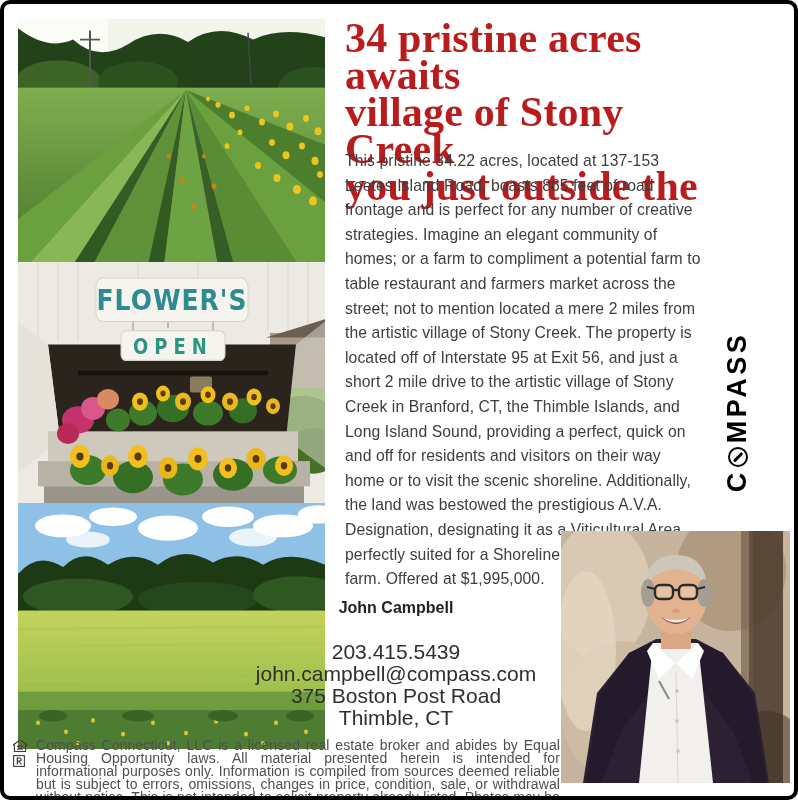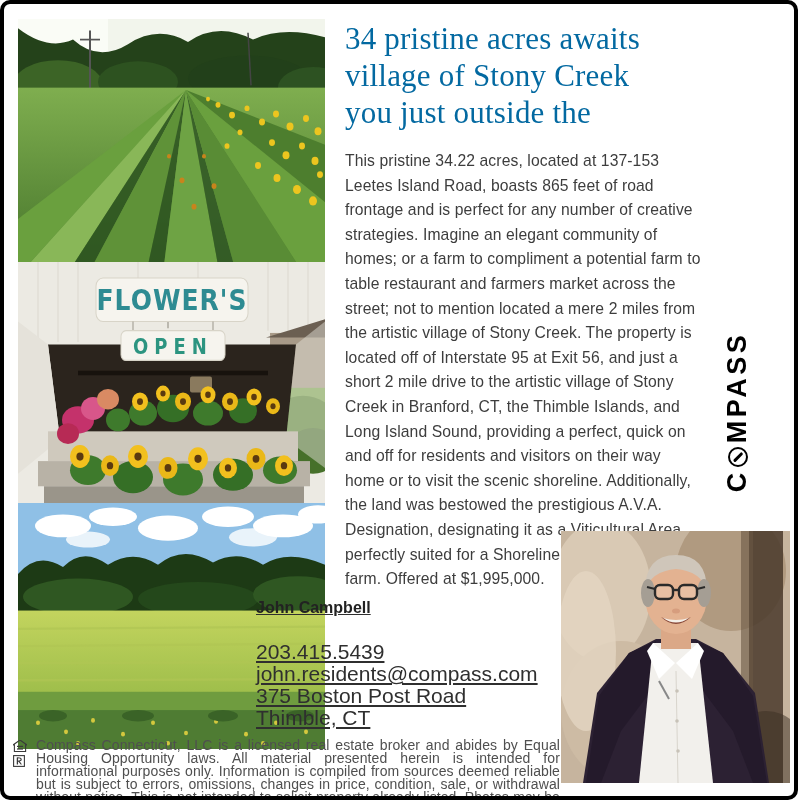--- a/index.html
+++ b/index.html
@@ -13,22 +13,22 @@
     pointer-events:none; z-index:50;
   }
   .photo { position:absolute; left:18px; width:307px; height:246px; overflow:hidden; }
   .photo svg { display:block; width:100%; height:100%; }
   .photo1 { top:19px; }
   .photo2 { top:262px; }
   .photo3 { top:503px; }
 
   .headline {
     position:absolute; left:345px; top:20px; width:390px;
-    font-family:"Liberation Serif", serif; font-size:31px; line-height:37px;
-    color:#0369a1; font-weight:400; letter-spacing:0.2px;
+    font-family:"Liberation Serif", serif; font-size:42px; line-height:37px;
+    color:#b91c1c; font-weight:700; letter-spacing:0.2px;
   }
   .body-text {
     position:absolute; left:345px; top:149px; width:358px;
     font-size:15.7px; line-height:24.6px; color:#3d3d3d; letter-spacing:0.1px;
   }
 
   .compass-logo {
     position:absolute; left:652px; top:384px; width:170px; height:56px;
     display:flex; align-items:center; justify-content:center;
     transform:rotate(-90deg); transform-origin:center;
@@ -38,23 +38,22 @@
   .compass-o {
     display:inline-block; width:20px; height:20px; border:2.6px solid #000;
     border-radius:50%; position:relative; margin:0 4px 0 2px; top:1px;
   }
   .compass-o .needle {
     position:absolute; left:50%; top:50%; width:12px; height:2.6px; background:#000;
     transform:translate(-50%,-50%) rotate(45deg); border-radius:2px;
   }
 
   .agent-contact {
-    position:absolute; left:256px; top:599px; width:300px; text-align:left;
+    position:absolute; left:246px; top:599px; width:300px; text-align:center;
     color:#2f2f2f;
-    text-decoration:underline;
   }
   .agent-name { font-size:16px; font-weight:700; margin-bottom:24px; color:#222; }
   .agent-line { font-size:21px; line-height:22px; }
 
   .agent-photo { position:absolute; left:561px; top:531px; width:229px; height:252px; overflow:hidden; }
   .agent-photo svg { display:block; width:100%; height:100%; }
 
   .footer {
     position:absolute; left:13px; top:739px; width:552px;
     display:flex; align-items:flex-start; gap:9px;
@@ -288,21 +287,21 @@
     <span>C</span>
     <span class="compass-o">
         <span class="needle"></span>
       </span>
     <span>MPASS</span>
   </div>
 
   <div class="agent-contact">
     <div class="agent-name">John Campbell</div>
     <div class="agent-line">203.415.5439</div>
-    <div class="agent-line">john.residents@compass.com</div>
+    <div class="agent-line">john.campbell@compass.com</div>
     <div class="agent-line">375 Boston Post Road</div>
     <div class="agent-line">Thimble, CT</div>
   </div>
 
   <div class="agent-photo">
     <svg viewBox="0 0 229 252" preserveAspectRatio="none">
       <rect x="0" y="0" width="229" height="252" fill="#c6b49e"></rect>
       <ellipse cx="40" cy="60" rx="50" ry="70" fill="#d9c9b4"></ellipse>
       <ellipse cx="170" cy="40" rx="55" ry="60" fill="#b09a80"></ellipse>
       <ellipse cx="60" cy="180" rx="60" ry="70" fill="#cdbba4"></ellipse>

